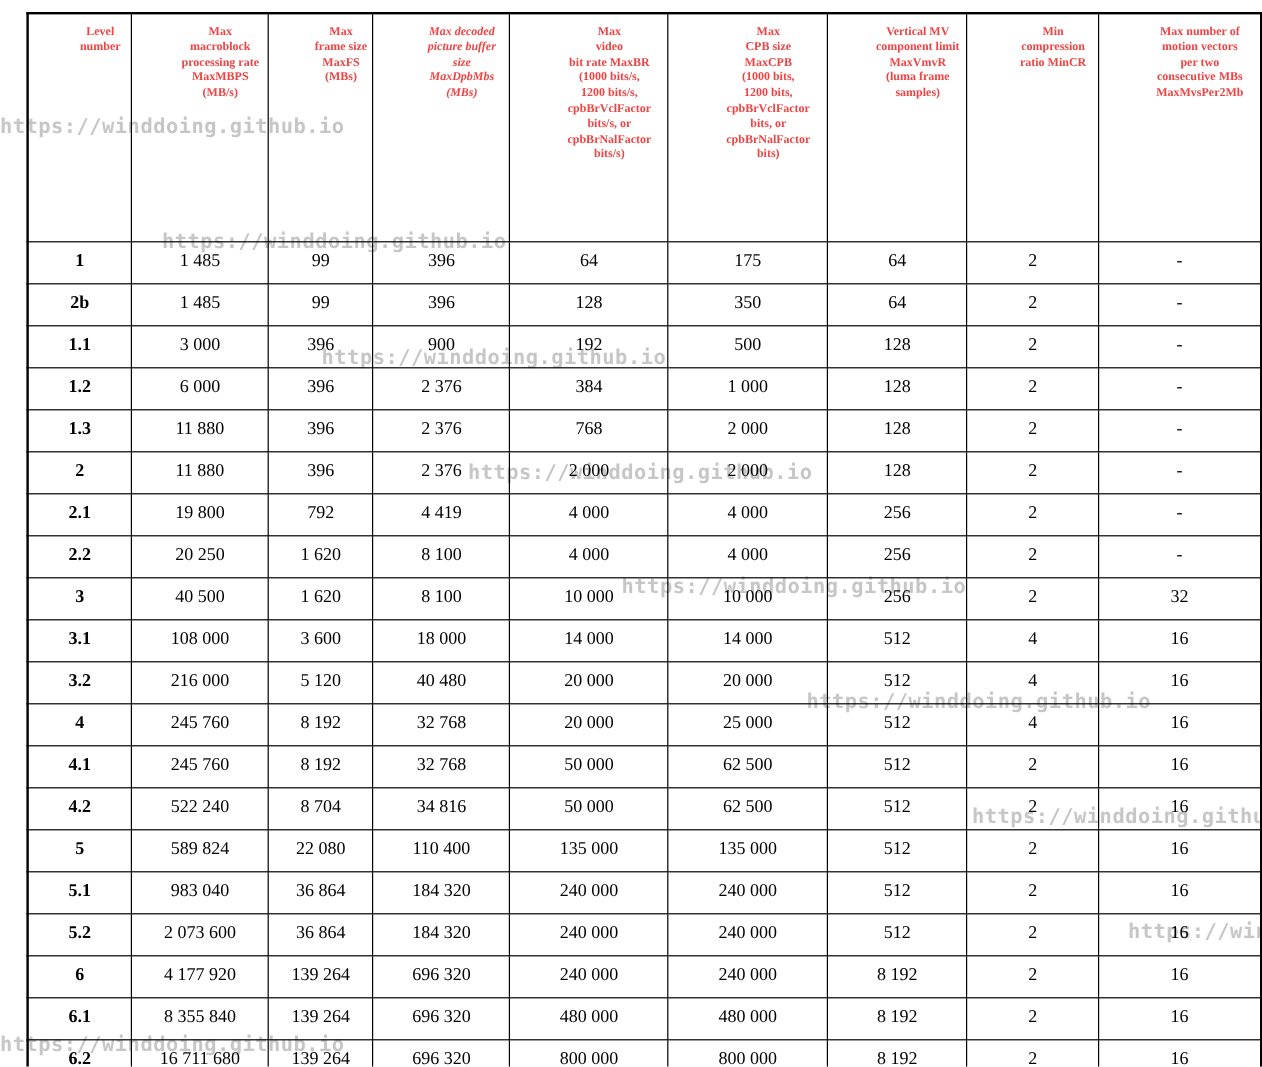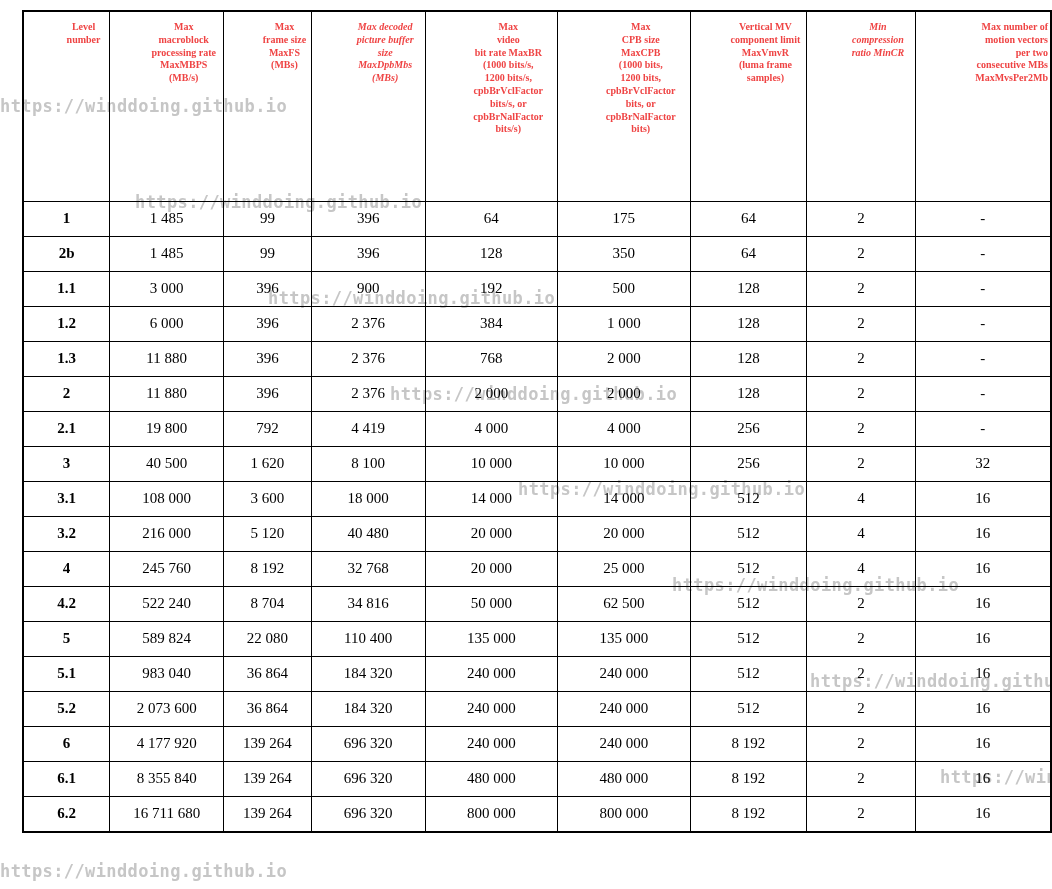--- a/index.html
+++ b/index.html
@@ -107,24 +107,24 @@
 1200 bits,
 cpbBrVclFactor
 bits, or
 cpbBrNalFactor
 bits)</th>
           <th style="width: 130px;">Vertical MV
 component limit
 MaxVmvR
 (luma frame
 samples)</th>
-          <th style="width: 100px; font-style: italic;">Min
+          <th style="width: 100px;">Min
 compression
 ratio MinCR</th>
-          <th style="width: 137px; text-align: right;">Max number of
+          <th style="width: 137px;">Max number of
 motion vectors
 per two
 consecutive MBs
 MaxMvsPer2Mb</th>
         </tr>
     </thead>
     <tbody>
         <tr>
           <td class="level">1</td>
           <td>1 485</td>
@@ -196,20 +196,31 @@
           <td>19 800</td>
           <td>792</td>
           <td>4 419</td>
           <td>4 000</td>
           <td>4 000</td>
           <td>256</td>
           <td>2</td>
           <td>-</td>
         </tr>
         <tr>
+          <td class="level">2.2</td>
+          <td>20 250</td>
+          <td>1 620</td>
+          <td>8 100</td>
+          <td>4 000</td>
+          <td>4 000</td>
+          <td>256</td>
+          <td>2</td>
+          <td>-</td>
+        </tr>
+        <tr>
           <td class="level">3</td>
           <td>40 500</td>
           <td>1 620</td>
           <td>8 100</td>
           <td>10 000</td>
           <td>10 000</td>
           <td>256</td>
           <td>2</td>
           <td>32</td>
         </tr>
@@ -240,20 +251,31 @@
           <td>245 760</td>
           <td>8 192</td>
           <td>32 768</td>
           <td>20 000</td>
           <td>25 000</td>
           <td>512</td>
           <td>4</td>
           <td>16</td>
         </tr>
         <tr>
+          <td class="level">4.1</td>
+          <td>245 760</td>
+          <td>8 192</td>
+          <td>32 768</td>
+          <td>50 000</td>
+          <td>62 500</td>
+          <td>512</td>
+          <td>2</td>
+          <td>16</td>
+        </tr>
+        <tr>
           <td class="level">4.2</td>
           <td>522 240</td>
           <td>8 704</td>
           <td>34 816</td>
           <td>50 000</td>
           <td>62 500</td>
           <td>512</td>
           <td>2</td>
           <td>16</td>
         </tr>

